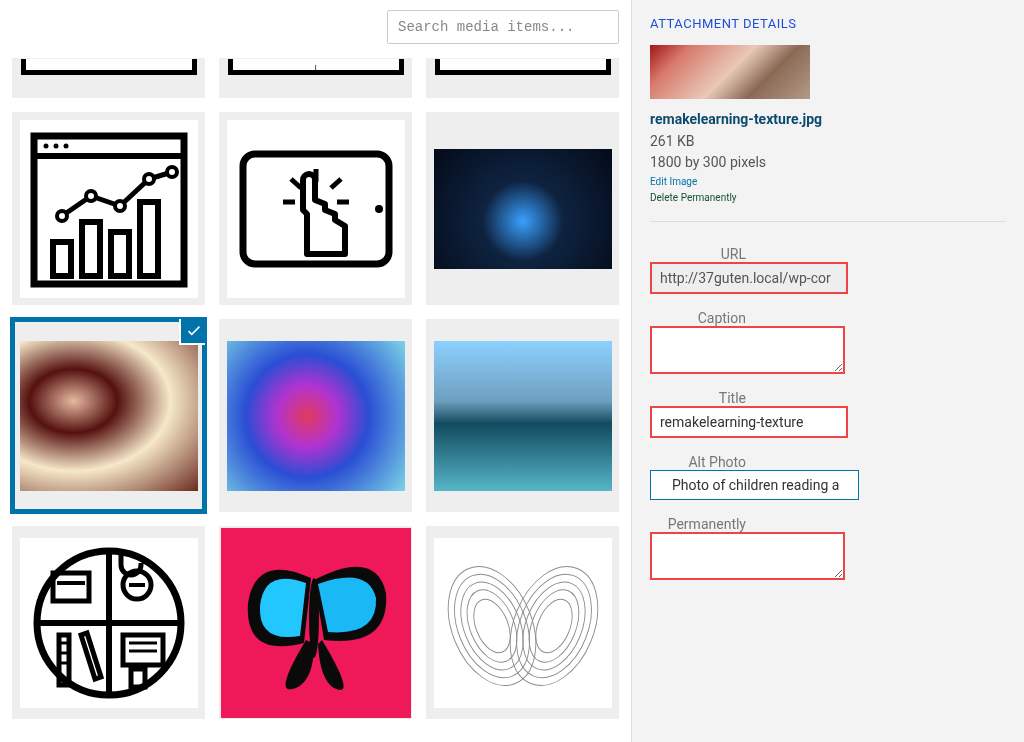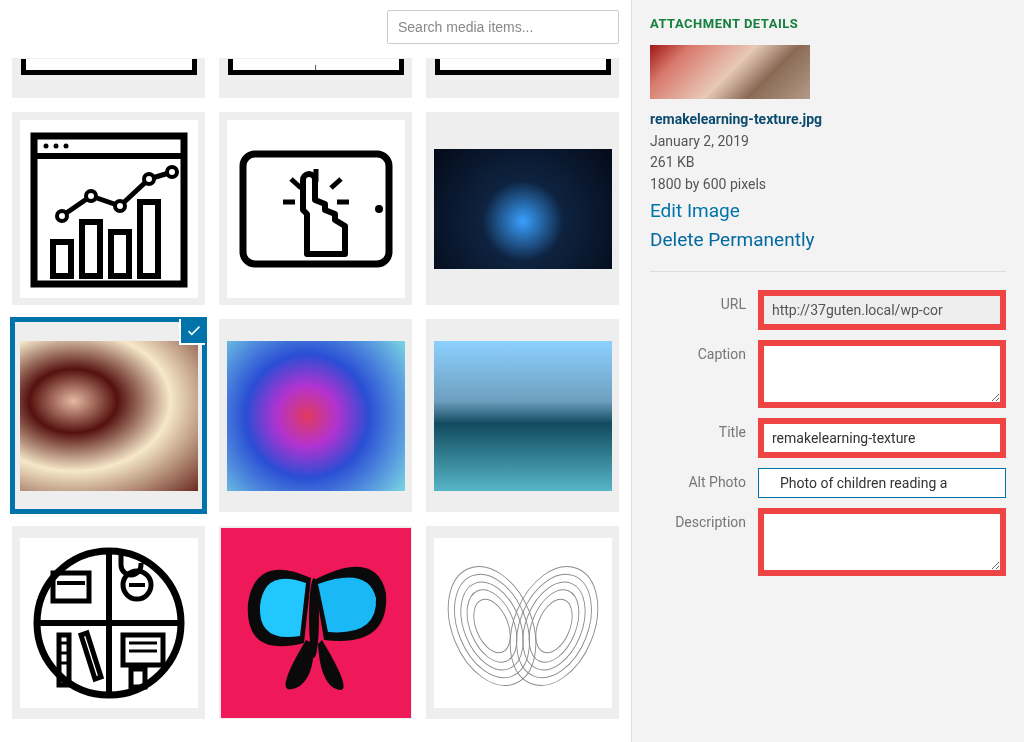--- a/index.html
+++ b/index.html
@@ -25,20 +25,21 @@
       padding: 10px 0 14px 0;
     }
     .search-input {
       width: 232px;
       height: 34px;
       border: 1px solid #ccc;
       border-radius: 2px;
       padding: 0 10px;
       font-size: 14px;
       color: #555;
+      font-family: Liberation Mono, monospace;
     }
     .search-input::placeholder { color: #888; }
 
     .partial-row {
       display: grid;
       grid-template-columns: repeat(3, 193px);
       gap: 14px;
       margin-bottom: 14px;
     }
     .partial-tile {
@@ -119,50 +120,50 @@
 
     .details-pane {
       width: 395px;
       background: #f3f3f3;
       border-left: 1px solid #ddd;
       padding: 16px 18px;
       overflow: hidden;
     }
     .details-title {
       font-size: 13px;
-      font-weight: 700;
+      font-weight: 400;
       letter-spacing: 0.5px;
-      color: #15803d;
+      color: #1d4ed8;
       margin-bottom: 14px;
     }
     .details-thumb {
       width: 160px;
       height: 54px;
       background: linear-gradient(135deg,#a01818 0%,#d97b6e 20%,#e8c9b8 50%,#8a6a55 70%,#b39a88 100%);
       flex-shrink: 0;
     }
     .details-meta { margin-top: 10px; font-size: 14px; color: #555; line-height: 1.55; }
     .details-meta .filename { font-weight: 700; color: #0c4a6e; }
-    .details-actions { margin-top: 0; font-size: 19px; line-height: 1.55; }
+    .details-actions { margin-top: 0; font-size: 10px; line-height: 1.55; }
     .edit-link { color: #0073aa; cursor: pointer; }
-    .delete-link { color: #0369a1; cursor: pointer; }
+    .delete-link { color: #14532d; cursor: pointer; }
     .hr { border: none; border-top: 1px solid #ddd; margin: 16px 0 18px 0; }
 
-    .form-row { display: flex; align-items: flex-start; margin-bottom: 10px; }
+    .form-row { display: flex; align-items: flex-start; margin-bottom: 10px; flex-direction: column; }
     .form-row label {
       width: 108px;
       text-align: right;
       padding-right: 12px;
       color: #777;
       font-size: 14px;
       padding-top: 6px;
     }
     .form-row input, .form-row textarea {
       flex: 1;
-      border: 6px solid #ef4444;
+      border: 2px solid #ef4444;
       background: #fff;
       padding: 6px 8px;
       font-size: 14px;
       color: #333;
       font-family: inherit;
       border-radius: 0;
     }
     .form-row input[readonly] { background: #eee; color: #555; }
     .form-row textarea { height: 68px; resize: both; }
     .form-row input.focused { border: 1.5px solid #0073aa; padding-left: 21px; }
@@ -317,23 +318,22 @@
   </div>
 </div>
 
 <div class="details-pane">
   <div class="details-title">ATTACHMENT DETAILS</div>
 
   <div class="details-thumb"></div>
 
   <div class="details-meta">
     <div class="filename">remakelearning-texture.jpg</div>
-    <div>January 2, 2019</div>
     <div>261 KB</div>
-    <div>1800 by 600 pixels</div>
+    <div>1800 by 300 pixels</div>
   </div>
   <div class="details-actions">
     <div class="edit-link">Edit Image</div>
     <div class="delete-link">Delete Permanently</div>
   </div>
 
   <hr class="hr">
 
   <div class="form-row">
     <label>URL</label>
@@ -345,16 +345,16 @@
   </div>
   <div class="form-row">
     <label>Title</label>
     <input type="text" value="remakelearning-texture" style="">
   </div>
   <div class="form-row">
     <label>Alt Photo</label>
     <input type="text" class="focused" value="Photo of children reading a" style="">
   </div>
   <div class="form-row">
-    <label>Description</label>
+    <label>Permanently</label>
     <textarea style=""></textarea>
   </div>
 </div>
 
 </body></html>

